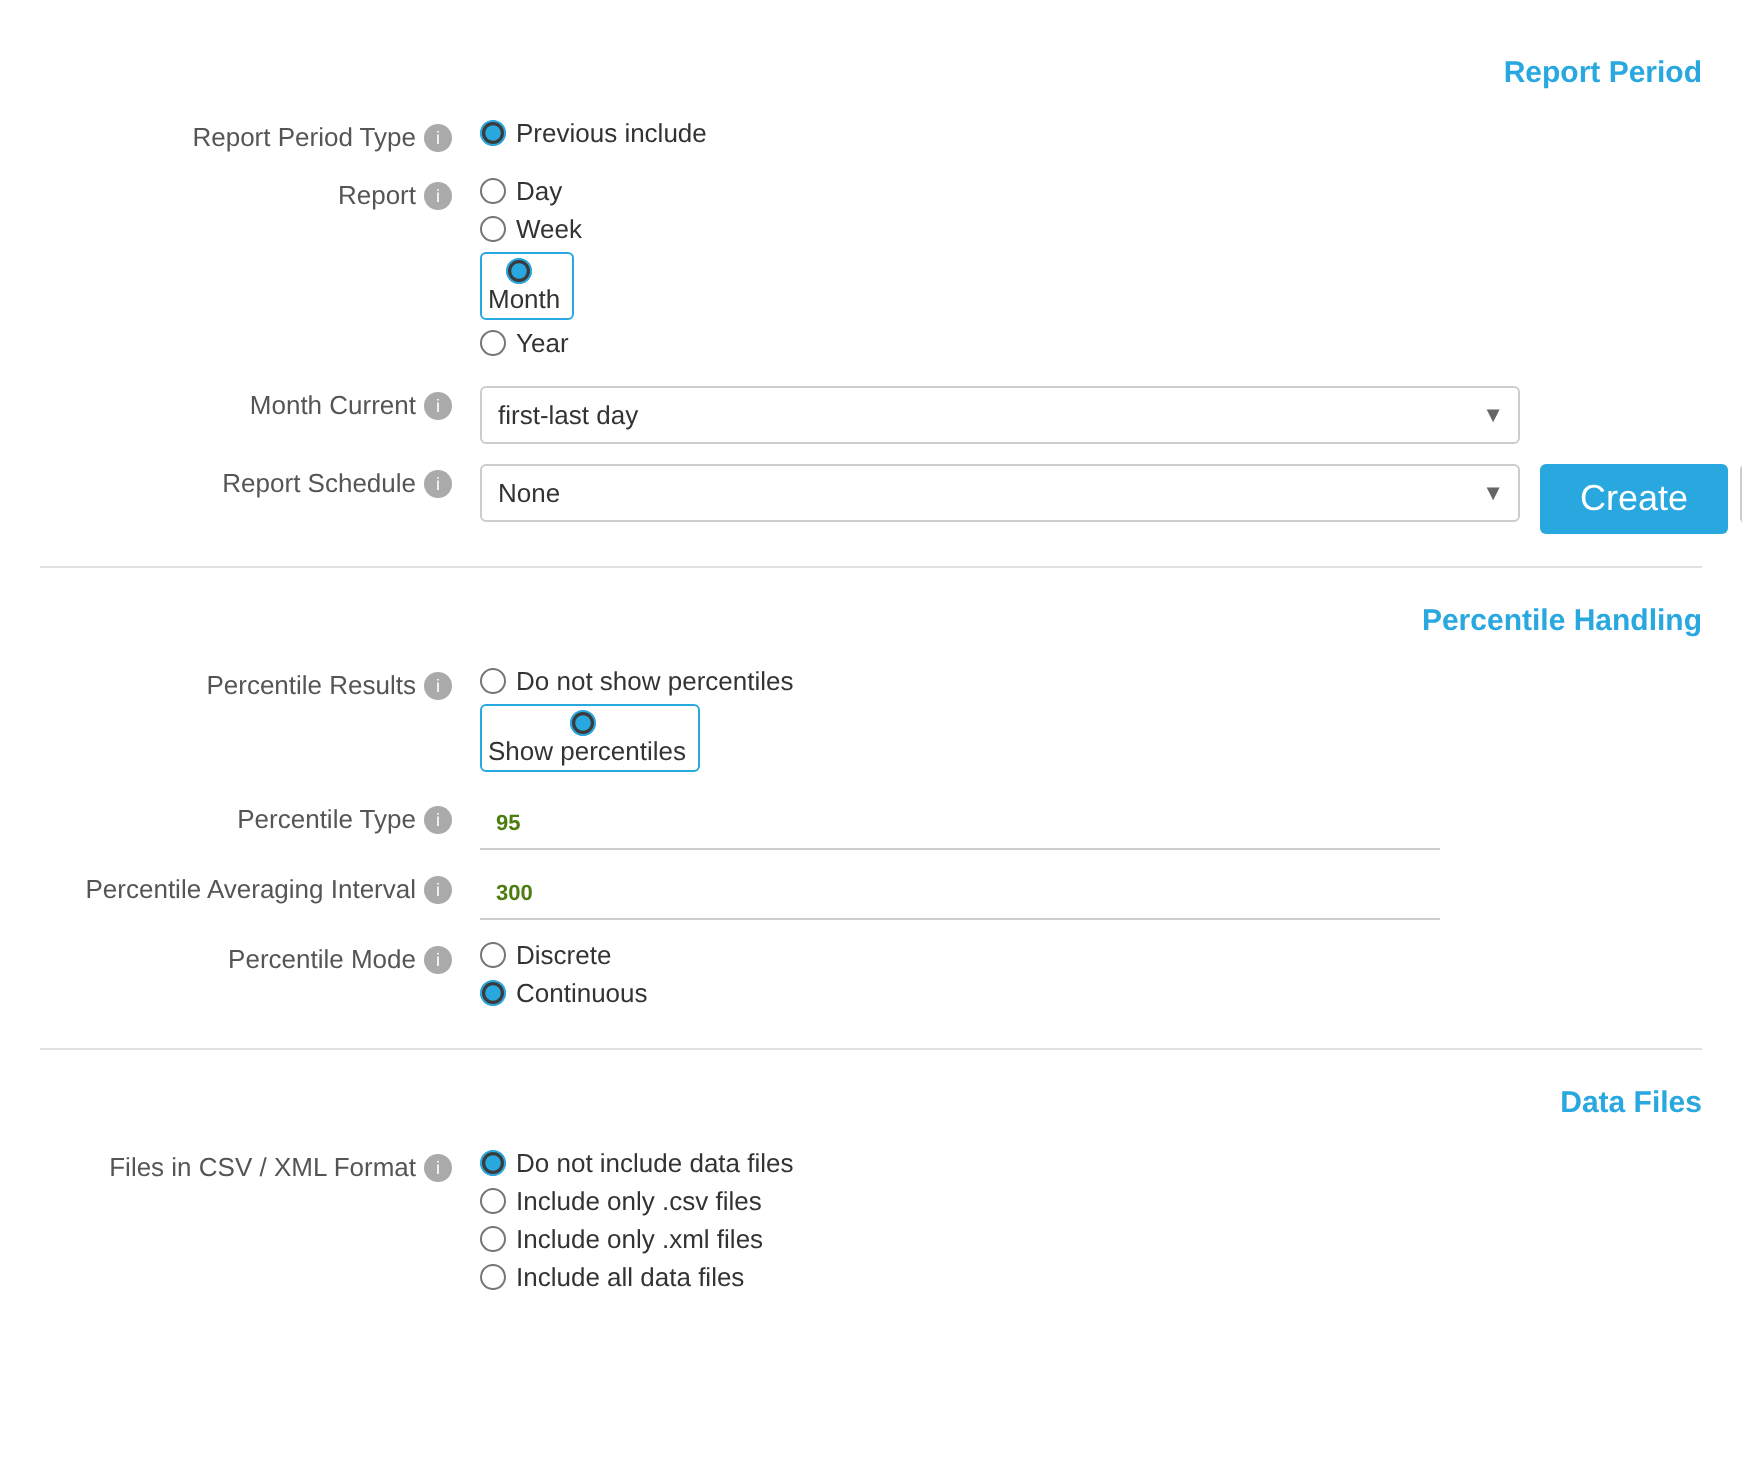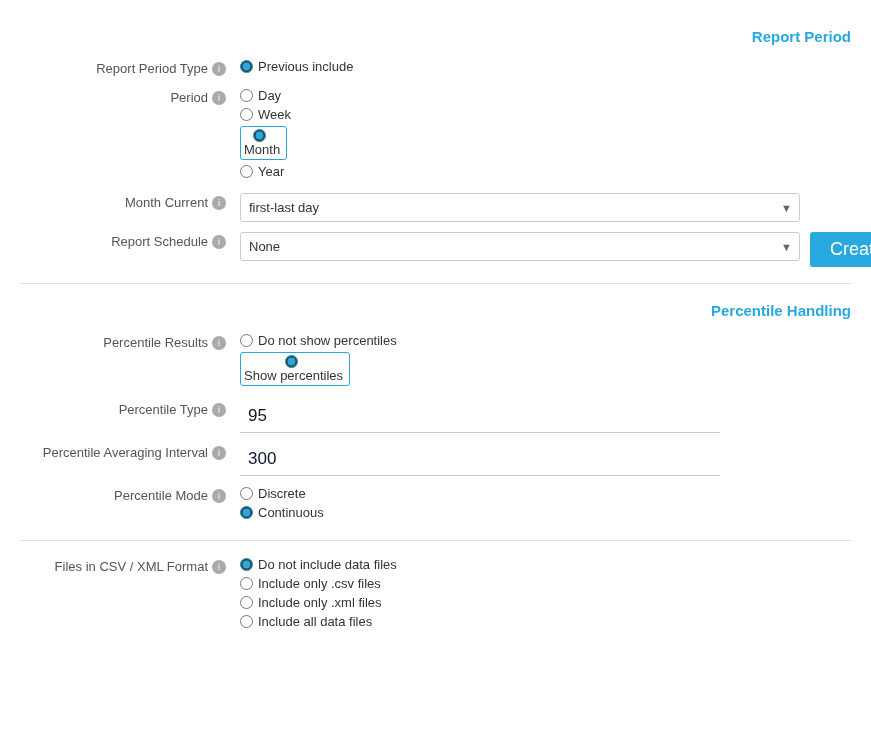--- a/index.html
+++ b/index.html
@@ -83,21 +83,21 @@
       border: 1.5px solid #29a8e0;
       border-radius: 3px;
       padding: 2px 6px 2px 3px;
       display: inline-flex;
       align-items: center;
       flex-direction: column;
     }
 
     .select-wrapper {
       position: relative;
-      width: 560px;
+      width: 520px;
     }
 
     select {
       width: 100%;
       padding: 6px 28px 6px 8px;
       border: 1px solid #ccc;
       border-radius: 3px;
       background: #fff;
       font-size: 13px;
       color: #333;
@@ -141,23 +141,24 @@
       cursor: pointer;
       font-size: 14px;
       color: #555;
     }
 
     .text-input {
       width: 480px;
       padding: 6px 8px;
       border: none;
       border-bottom: 1px solid #ccc;
-      font-size: 17px;
-      color: #0f172a;
+      font-size: 11px;
+      color: #4d7c0f;
       background: transparent;
+      font-weight: bold;
     }
 
     .divider {
       border: none;
       border-top: 1px solid #e0e0e0;
       margin: 16px 0;
     }
 
     .section-block {
       margin-bottom: 4px;
@@ -179,21 +180,21 @@
       <div class="control-col">
         <label class="radio-option">
           <input type="radio" name="report_period_type" checked="" style="">
           <span>Previous include</span>
         </label>
       </div>
     </div>
 
     <div class="form-row">
       <div class="label-col">
-        <span>Period</span>
+        <span>Report</span>
         <span class="info-icon">i</span>
       </div>
       <div class="control-col">
         <label class="radio-option">
           <input type="radio" name="period" style="">
           <span>Day</span>
         </label>
         <label class="radio-option">
           <input type="radio" name="period" style="">
           <span>Week</span>
@@ -311,20 +312,21 @@
           <input type="radio" name="percentile_mode" checked="" style="">
           <span>Continuous</span>
         </label>
       </div>
     </div>
   </div>
 
   <hr class="divider">
 
   <div class="section-block">
+    <div class="section-title">Data Files</div>
 
     <div class="form-row">
       <div class="label-col">
         <span>Files in CSV / XML Format</span>
         <span class="info-icon">i</span>
       </div>
       <div class="control-col">
         <label class="radio-option">
           <input type="radio" name="csv_xml" checked="" style="">
           <span>Do not include data files</span>

